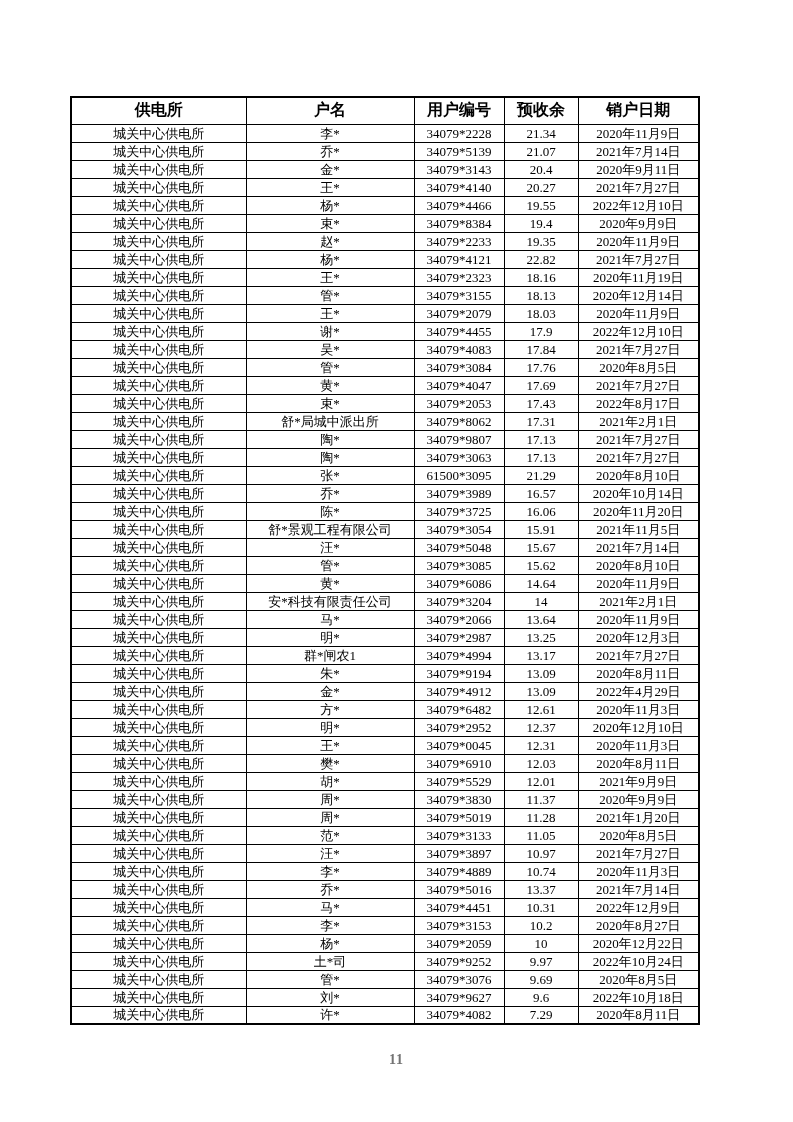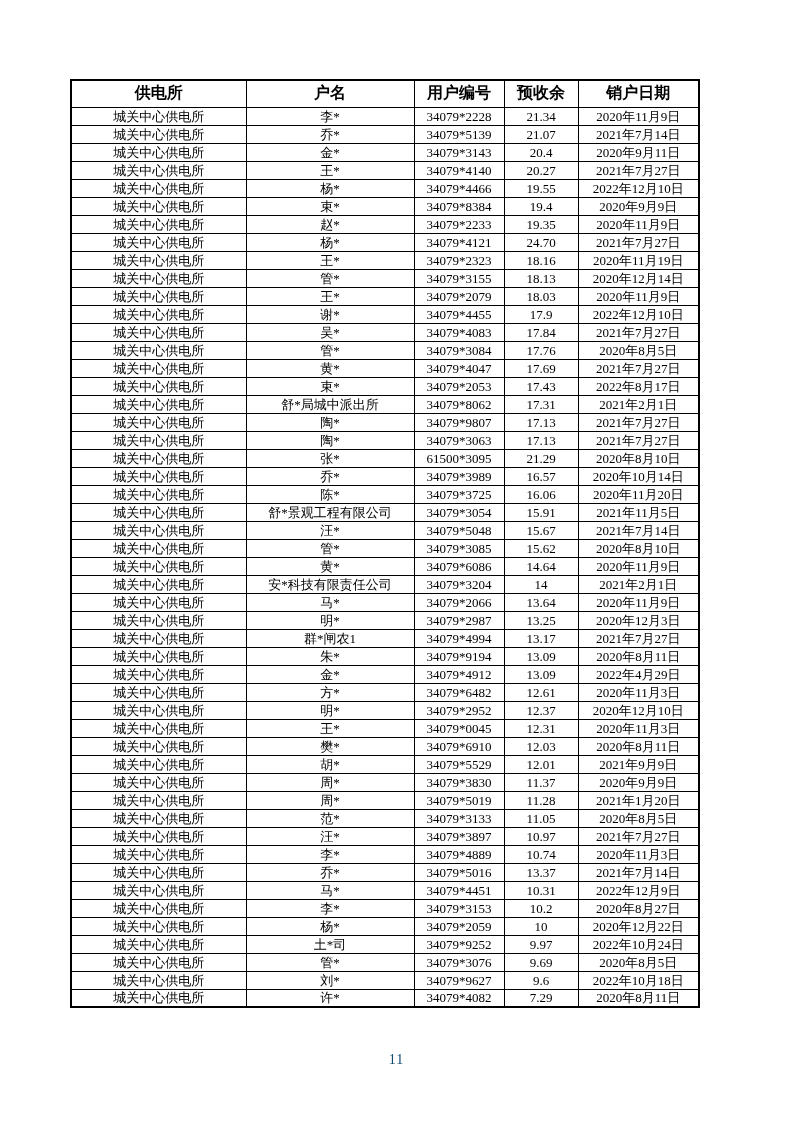--- a/index.html
+++ b/index.html
@@ -11,21 +11,21 @@
   .page {
     position: relative;
     width: 793px;
     height: 1122px;
     background: #ffffff;
     overflow: hidden;
   }
   table.data-table {
     position: absolute;
     left: 70px;
-    top: 79px;
+    top: 96px;
     width: 628px;
     border-collapse: collapse;
     table-layout: fixed;
     border: 2px solid #000000;
   }
   table.data-table th,
   table.data-table td {
     border: 1px solid #000000;
     text-align: center;
     vertical-align: middle;
@@ -49,22 +49,23 @@
   .col-userno  { width: 90px; }
   .col-balance { width: 74px; }
   .col-date    { width: 121px; }
   .page-number {
     position: absolute;
     left: 0;
     top: 1052px;
     width: 100%;
     text-align: center;
     font-size: 14px;
-    color: #0c4a6e;
+    color: #737373;
     letter-spacing: 1px;
+    font-weight: bold;
   }
 </style>
 </head>
 <body>
 
 <div class="page">
 
   <table class="data-table">
     <colgroup>
       <col class="col-station">
@@ -129,21 +130,21 @@
           <td>城关中心供电所</td>
           <td>赵*</td>
           <td>34079*2233</td>
           <td>19.35</td>
           <td>2020年11月9日</td>
         </tr>
         <tr>
           <td>城关中心供电所</td>
           <td>杨*</td>
           <td>34079*4121</td>
-          <td>24.70</td>
+          <td>22.82</td>
           <td>2021年7月27日</td>
         </tr>
         <tr>
           <td>城关中心供电所</td>
           <td>王*</td>
           <td>34079*2323</td>
           <td>18.16</td>
           <td>2020年11月19日</td>
         </tr>
         <tr>

